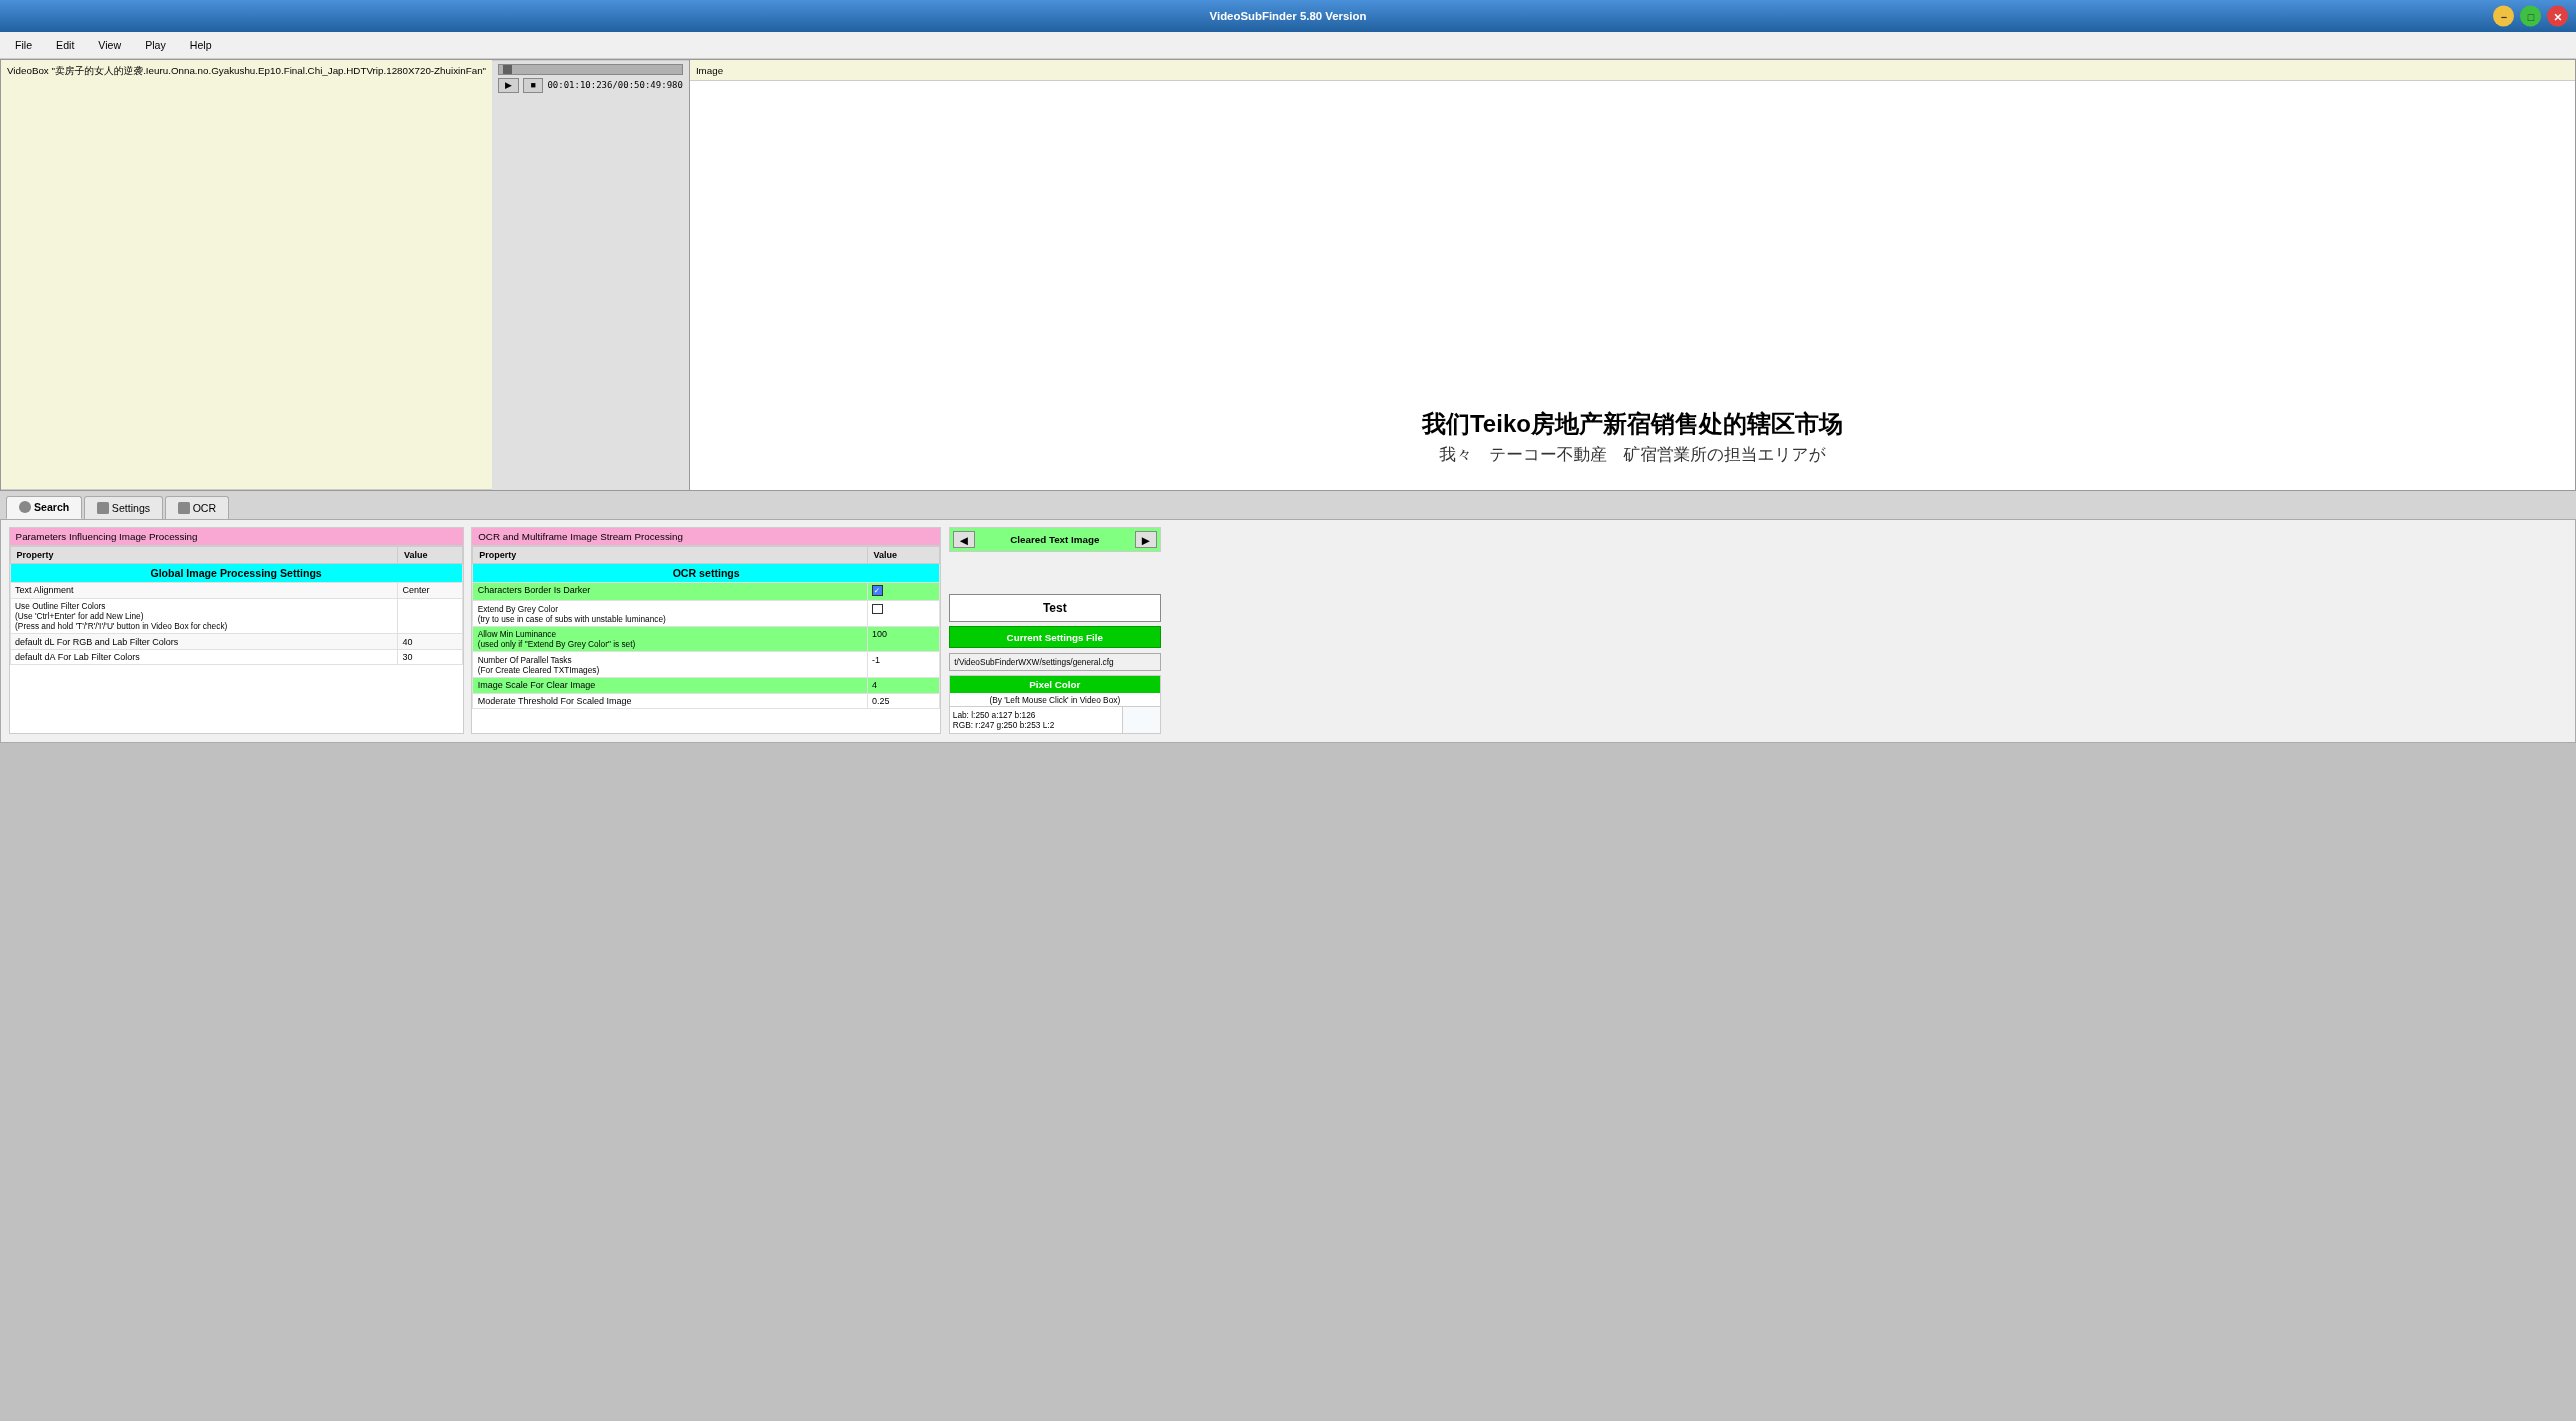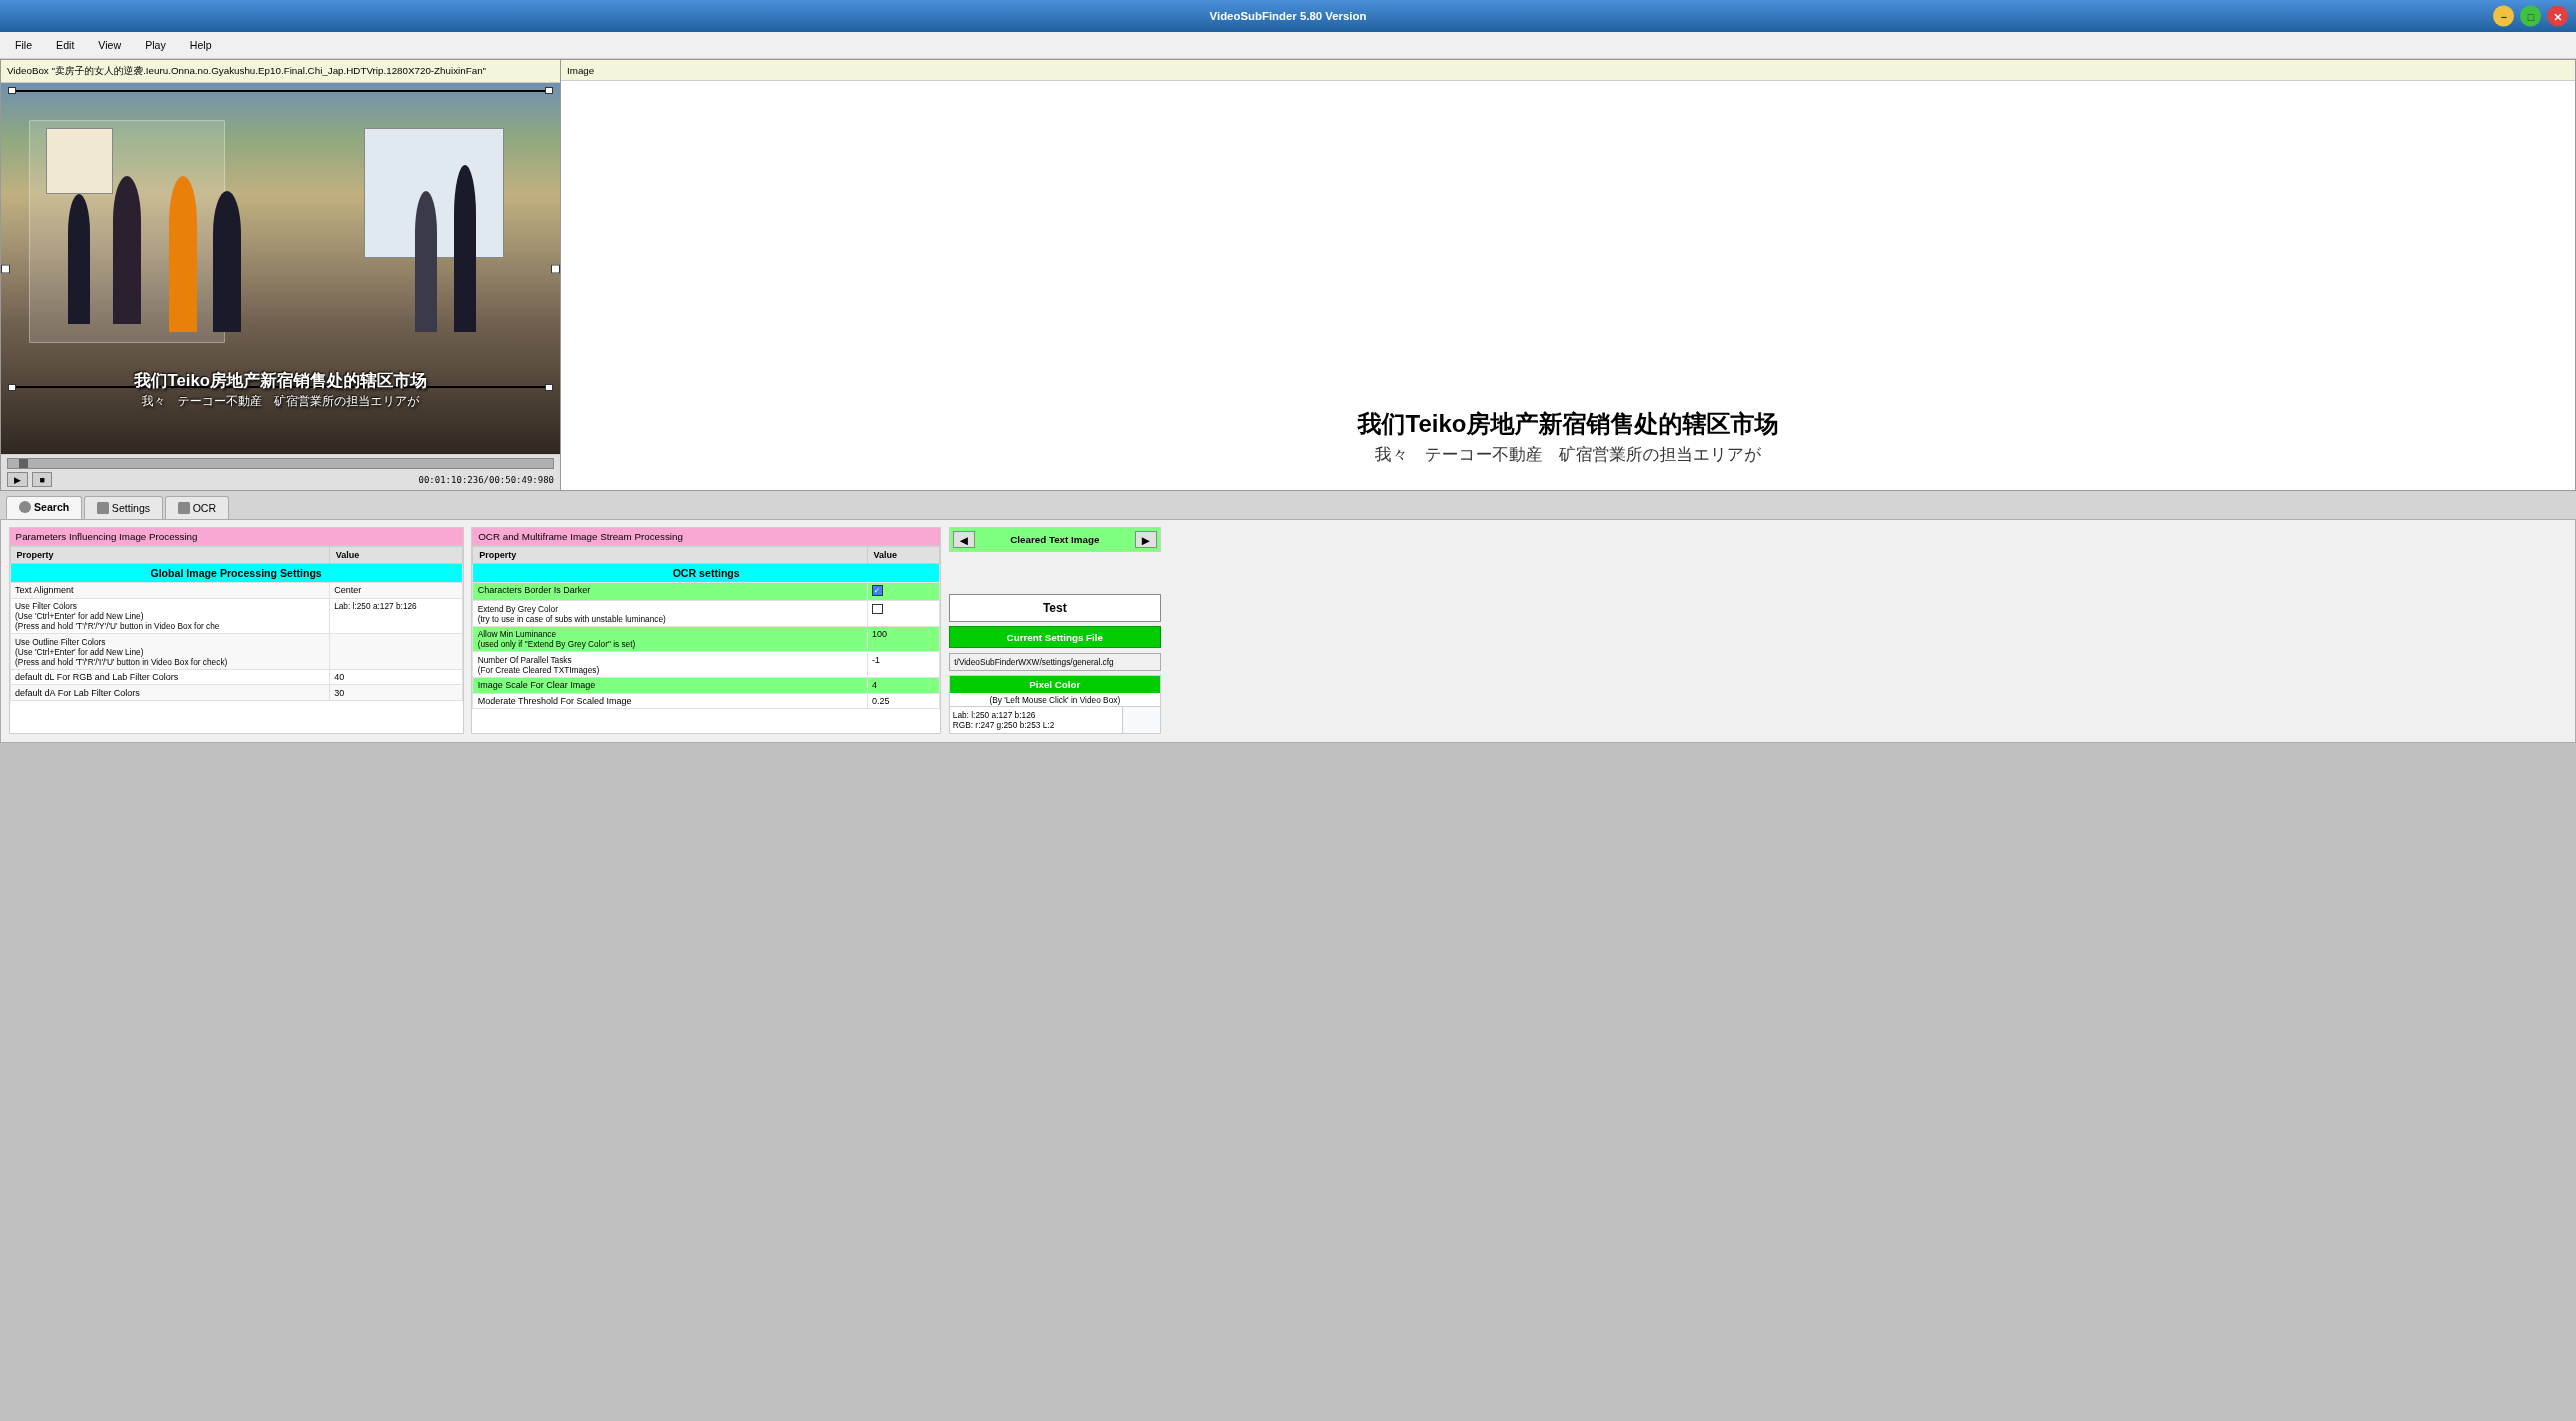--- a/index.html
+++ b/index.html
@@ -72,21 +72,21 @@
       display: flex;
       flex-direction: row;
       height: 432px;
       background: #d4d4d4;
     }
 
     
     #video-panel {
       flex: 0 0 561px;
       display: flex;
-      flex-direction: column;
+      flex-direction: row;
       border: 1.5px solid #999;
       background: #0f172a;
     }
     #video-title-bar {
       background: #f5f5dc;
       padding: 4.5px 6px;
       font-size: 9.8px;
       border-bottom: 0.8px solid #ccc;
       white-space: nowrap;
       overflow: hidden;
@@ -554,28 +554,20 @@
         </thead>
         <tbody>
           <tr>
             <td colspan="2" style="padding:0;">
               <div class="global-header">Global Image Processing Settings</div>
             </td>
           </tr>
           <tr>
             <td>Text Alignment</td>
             <td>Center</td>
-          </tr>
-          <tr>
-            <td style="font-size:8.3px;">
-              Use Filter Colors<br>
-              (Use 'Ctrl+Enter' for add New Line)<br>
-              (Press and hold 'T'/'R'/'Y'/'U' button in Video Box for che
-            </td>
-            <td style="font-size:8.3px;">Lab: l:250 a:127 b:126</td>
           </tr>
           <tr>
             <td style="font-size:8.3px;">
               Use Outline Filter Colors<br>
               (Use 'Ctrl+Enter' for add New Line)<br>
               (Press and hold 'T'/'R'/'I'/'U' button in Video Box for check)
             </td>
             <td></td>
           </tr>
           <tr>

